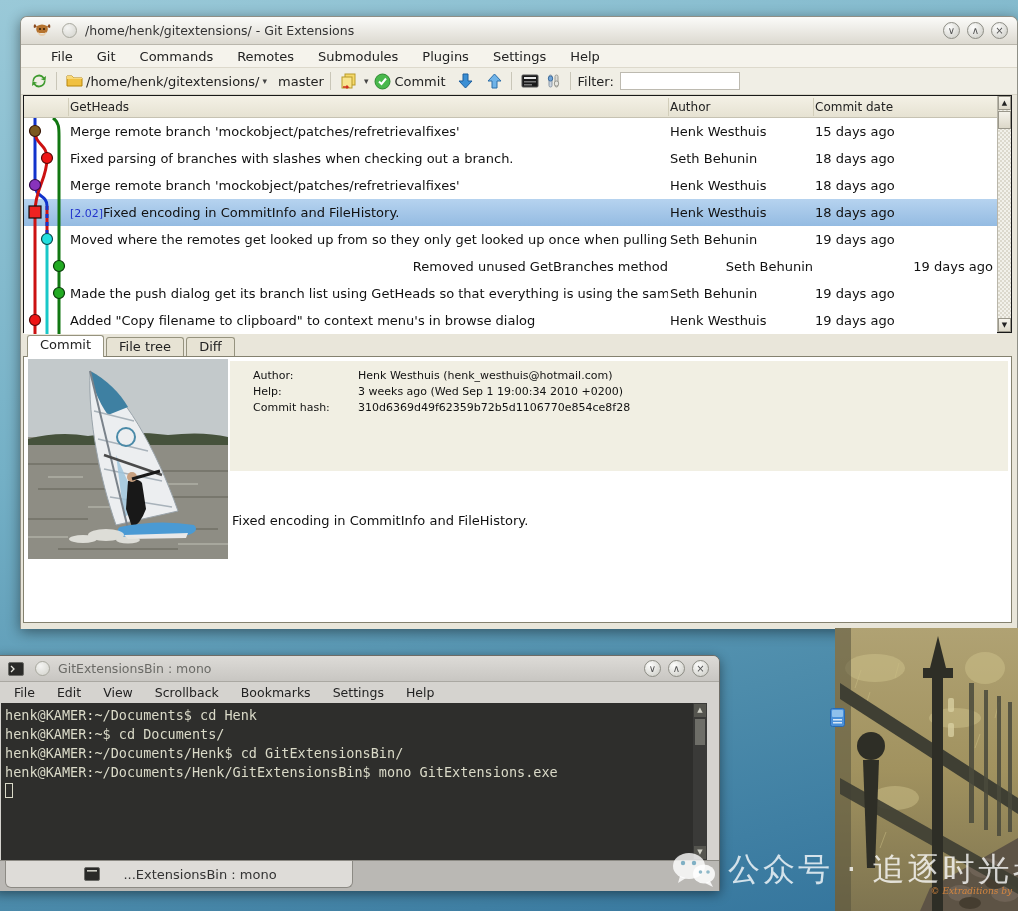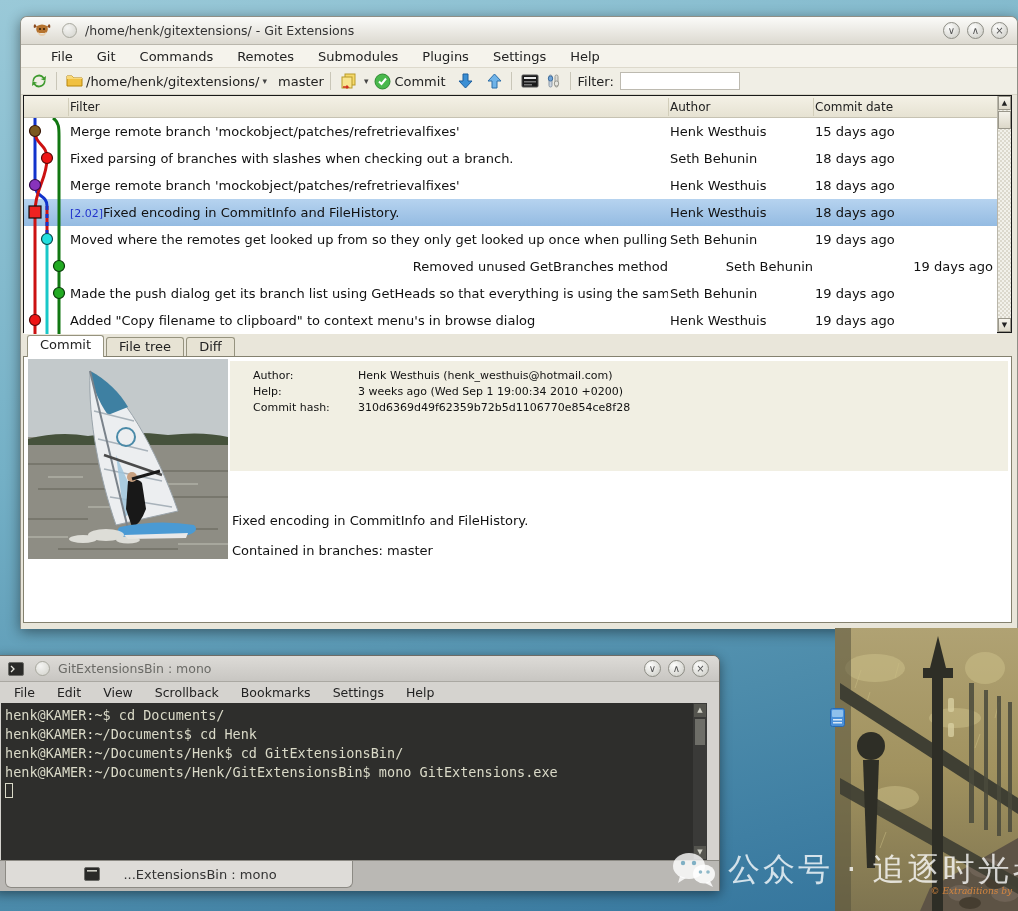--- a/index.html
+++ b/index.html
@@ -274,21 +274,21 @@
         <rect x="9.4" y="8" width="4.2" height="5" rx="2" fill="#e8e8e2" stroke="#9a9a92"></rect>
       </svg>
     </span>
     <span class="tsep"></span>
     <span>Filter:</span>
     <input id="filter-input" value="" style="">
   </div>
 
   <div id="commit-list">
     <div id="list-header">
-      <span class="hcell" style="left:46px;width:590px">Filter</span>
+      <span class="hcell" style="left:46px;width:590px">GetHeads</span>
       <span class="hcell" style="left:646px;width:140px">Author</span>
       <span class="hcell" style="left:791px;width:178px">Commit date</span>
       <span class="hsep" style="left:44px"></span>
       <span class="hsep" style="left:644px"></span>
       <span class="hsep" style="left:789px"></span>
     </div>
     <div id="rows-wrap">
         <div class="crow" style="top: 0px;">
           <span class="ccell c-msg"><span>Merge remote branch 'mockobject/patches/refretrievalfixes'</span></span>
           <span class="ccell c-auth">Henk Westhuis</span>
@@ -404,21 +404,20 @@
       </div>
       <div class="info-row">
         <span class="info-label">Commit hash:</span>
         <span>310d6369d49f62359b72b5d1106770e854ce8f28</span>
       </div>
     </div>
 
     <div id="commit-msg-block">
       <div>Fixed encoding in CommitInfo and FileHistory.</div>
       <div class="msg-gap"></div>
-      <div>Contained in branches: master</div>
     </div>
   </div>
 </div>
 
 <div id="term-win" class="abs">
   <div id="term-title" class="titlebar" style="position:absolute;">
     <span class="ticon">
       <svg width="16" height="14" viewBox="0 0 16 14">
         <rect x="0.5" y="0.5" width="15" height="13" rx="1.5" fill="#2a2a28" stroke="#6a6a66"></rect>
         <path d="M3,4 L6,7 L3,10" stroke="#e8e8e0" stroke-width="1.3" fill="none"></path>
@@ -437,21 +436,21 @@
       <span class="mi">File</span>
       <span class="mi">Edit</span>
       <span class="mi">View</span>
       <span class="mi">Scrollback</span>
       <span class="mi">Bookmarks</span>
       <span class="mi">Settings</span>
       <span class="mi">Help</span>
     </div>
 
   <div id="term-content">
-    <div id="term-lines"><div>henk@KAMER:~$ cd Documents/</div><div>henk@KAMER:~/Documents$ cd Henk</div><div>henk@KAMER:~/Documents/Henk$ cd GitExtensionsBin/</div><div>henk@KAMER:~/Documents/Henk/GitExtensionsBin$ mono GitExtensions.exe</div><div><span id="term-cursor"></span></div></div>
+    <div id="term-lines"><div>henk@KAMER:~/Documents$ cd Henk</div><div>henk@KAMER:~$ cd Documents/</div><div>henk@KAMER:~/Documents/Henk$ cd GitExtensionsBin/</div><div>henk@KAMER:~/Documents/Henk/GitExtensionsBin$ mono GitExtensions.exe</div><div><span id="term-cursor"></span></div></div>
     <div id="term-sb">
       <span class="tsb-btn" style="top:1px">▲</span>
       <span class="tsb-btn" style="bottom:1px">▼</span>
       <span style="position:absolute;left:2px;top:16px;width:10px;height:26px;background:#6e6e68"></span>
     </div>
   </div>
 
   <div id="term-tabbar">
     <div id="term-tab">
       <span class="ticon">

